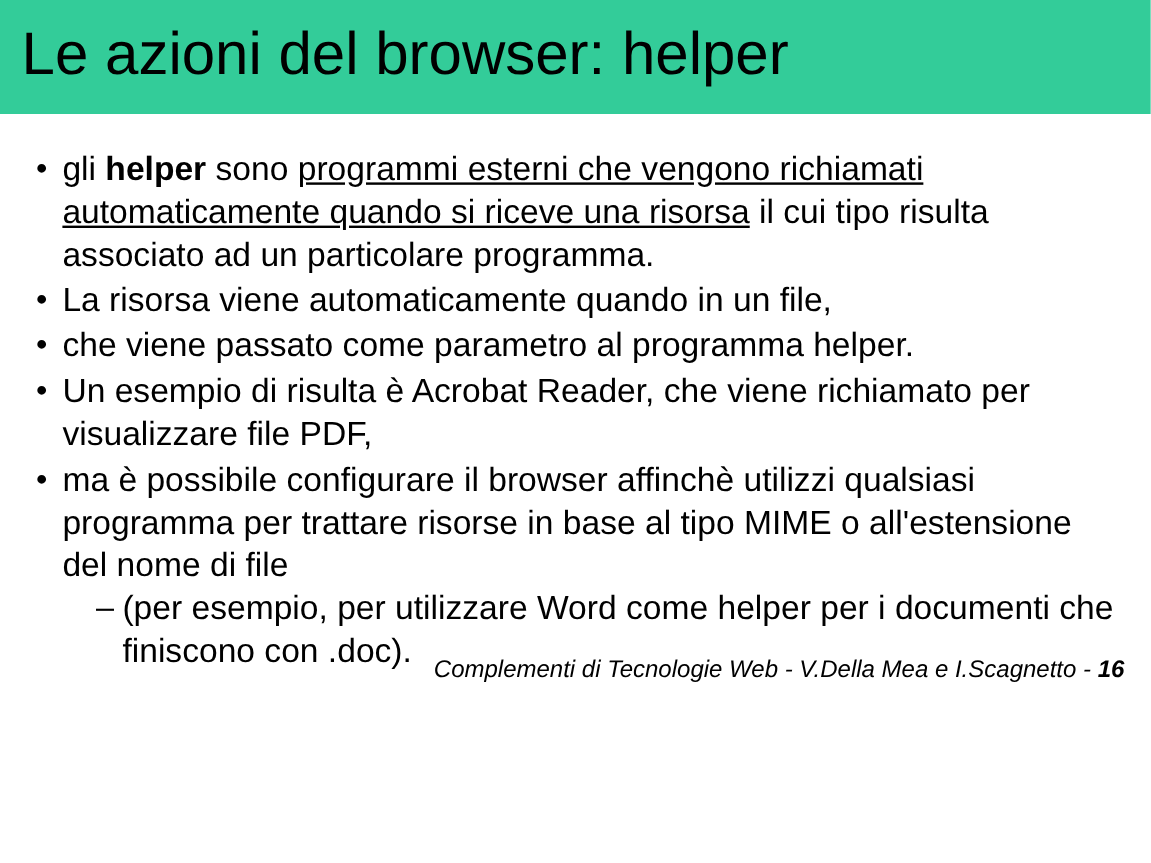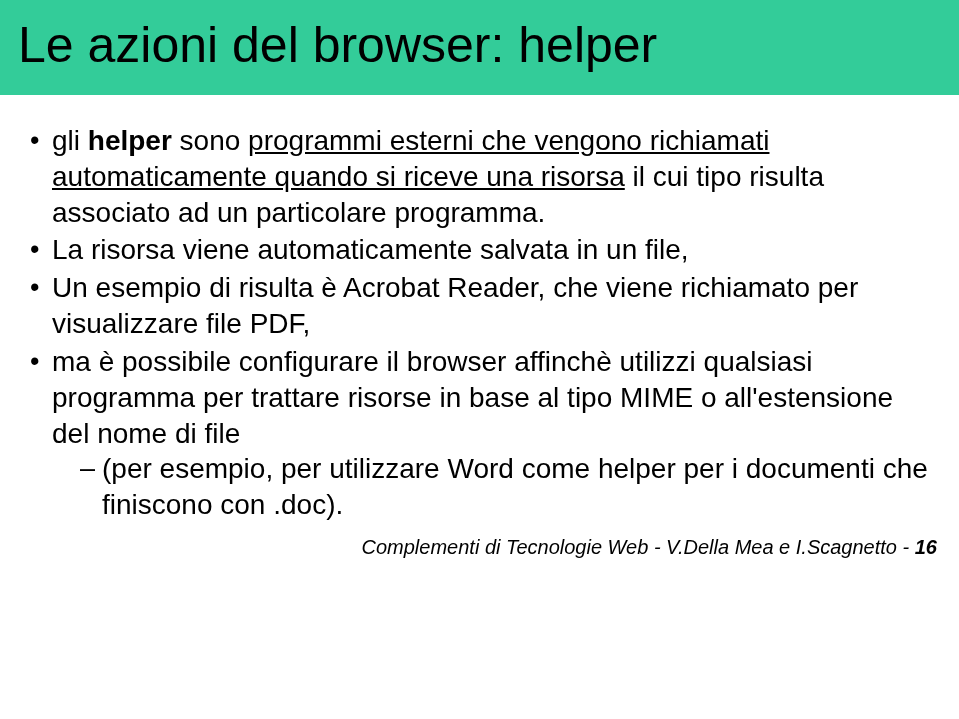--- a/index.html
+++ b/index.html
@@ -61,21 +61,21 @@
   ul.level2 > li::before {
     content: "–";
     position: absolute;
     left: 0;
     top: 0;
     font-size: 27px;
     color: #000;
   }
   .footer {
     position: absolute;
-    bottom: 27px;
+    bottom: 16px;
     right: 22px;
     font-size: 20px;
     font-style: italic;
     color: #000;
   }
   .footer .pagenum {
     font-weight: bold;
     font-style: italic;
   }
   .underline { text-decoration: underline; }
@@ -91,23 +91,26 @@
   </div>
 
   <div class="content">
     <ul class="level1">
 
       <li>
         <span>gli </span><span class="bold">helper</span><span> sono </span><span class="underline">programmi esterni che vengono richiamati automaticamente quando si riceve una risorsa</span><span> il cui tipo risulta associato ad un particolare programma.</span>
       </li>
 
       <li>
-        <span>La risorsa viene automaticamente salvata in un file,</span>
+        <span>La risorsa viene automaticamente quando in un file,</span>
       </li>
 
+      <li>
+        <span>che viene passato come parametro al programma helper.</span>
+      </li>
 
       <li>
         <span>Un esempio di risulta è Acrobat Reader, che viene richiamato per visualizzare file PDF,</span>
       </li>
 
       <li>
         <span>ma è possibile configurare il browser affinchè utilizzi qualsiasi programma per trattare risorse in base al tipo MIME o all'estensione del nome di file</span>
         <ul class="level2">
           <li>
             <span>(per esempio, per utilizzare Word come helper per i documenti che finiscono con .doc).</span>

